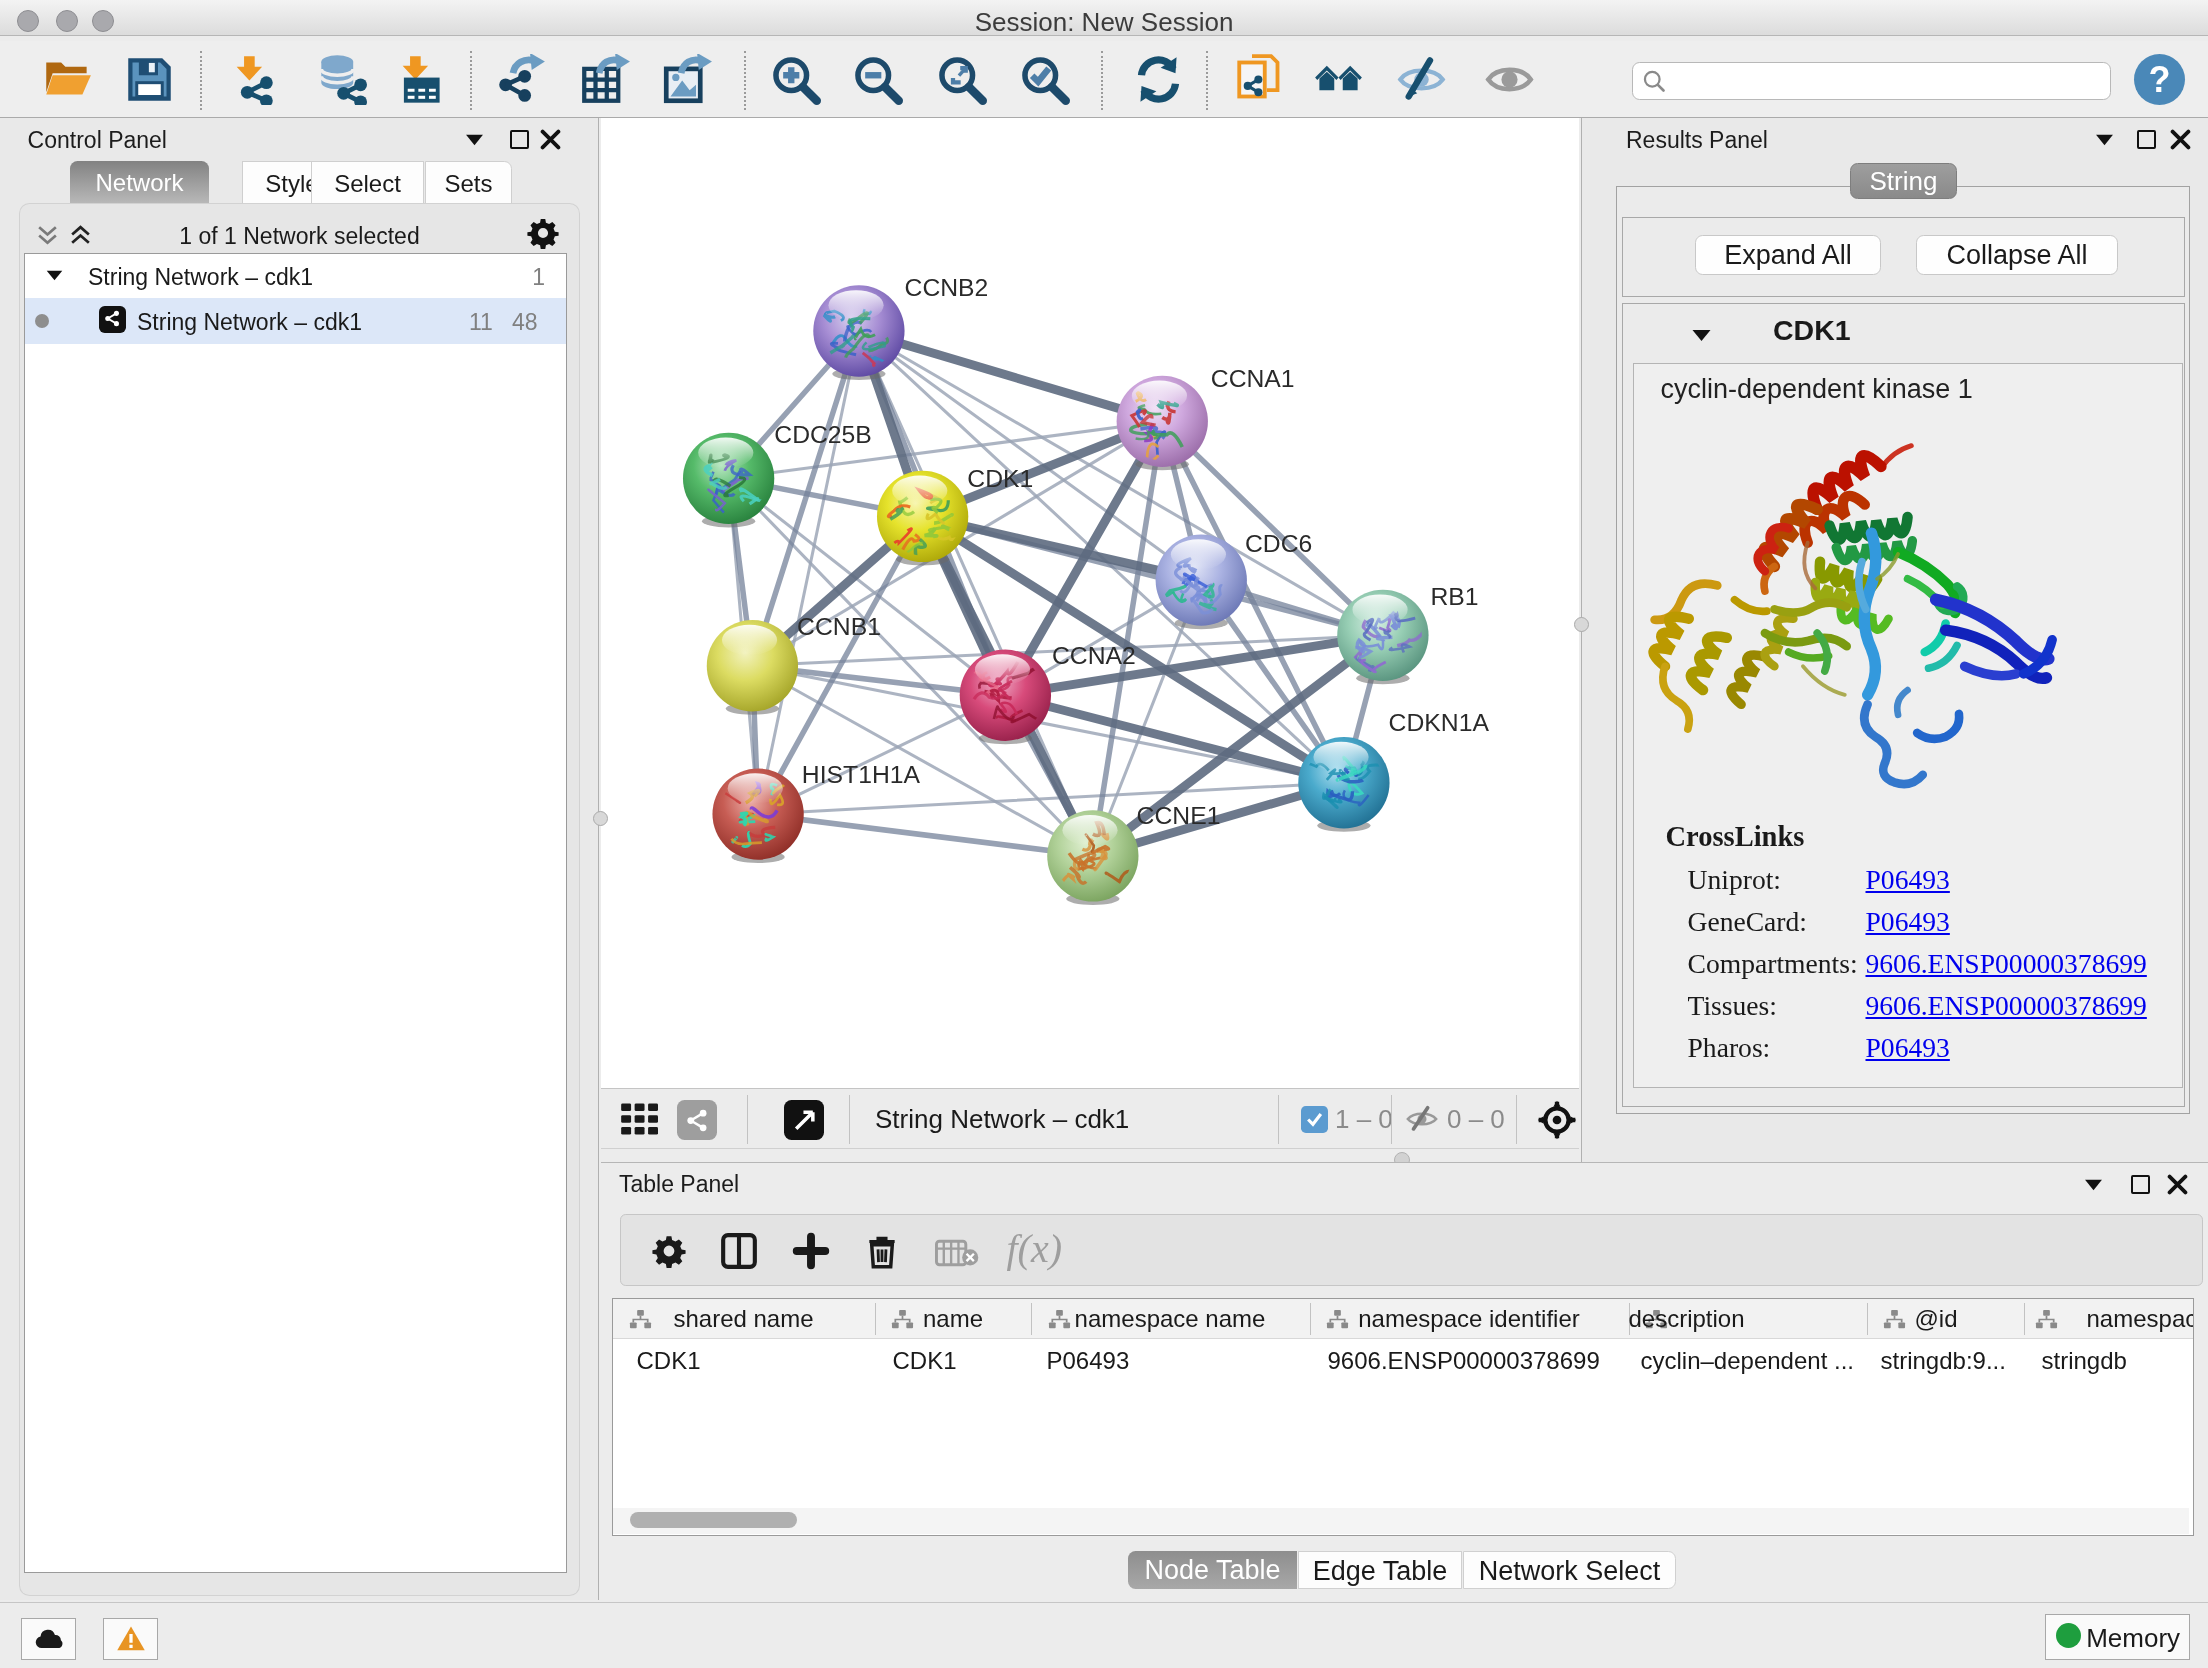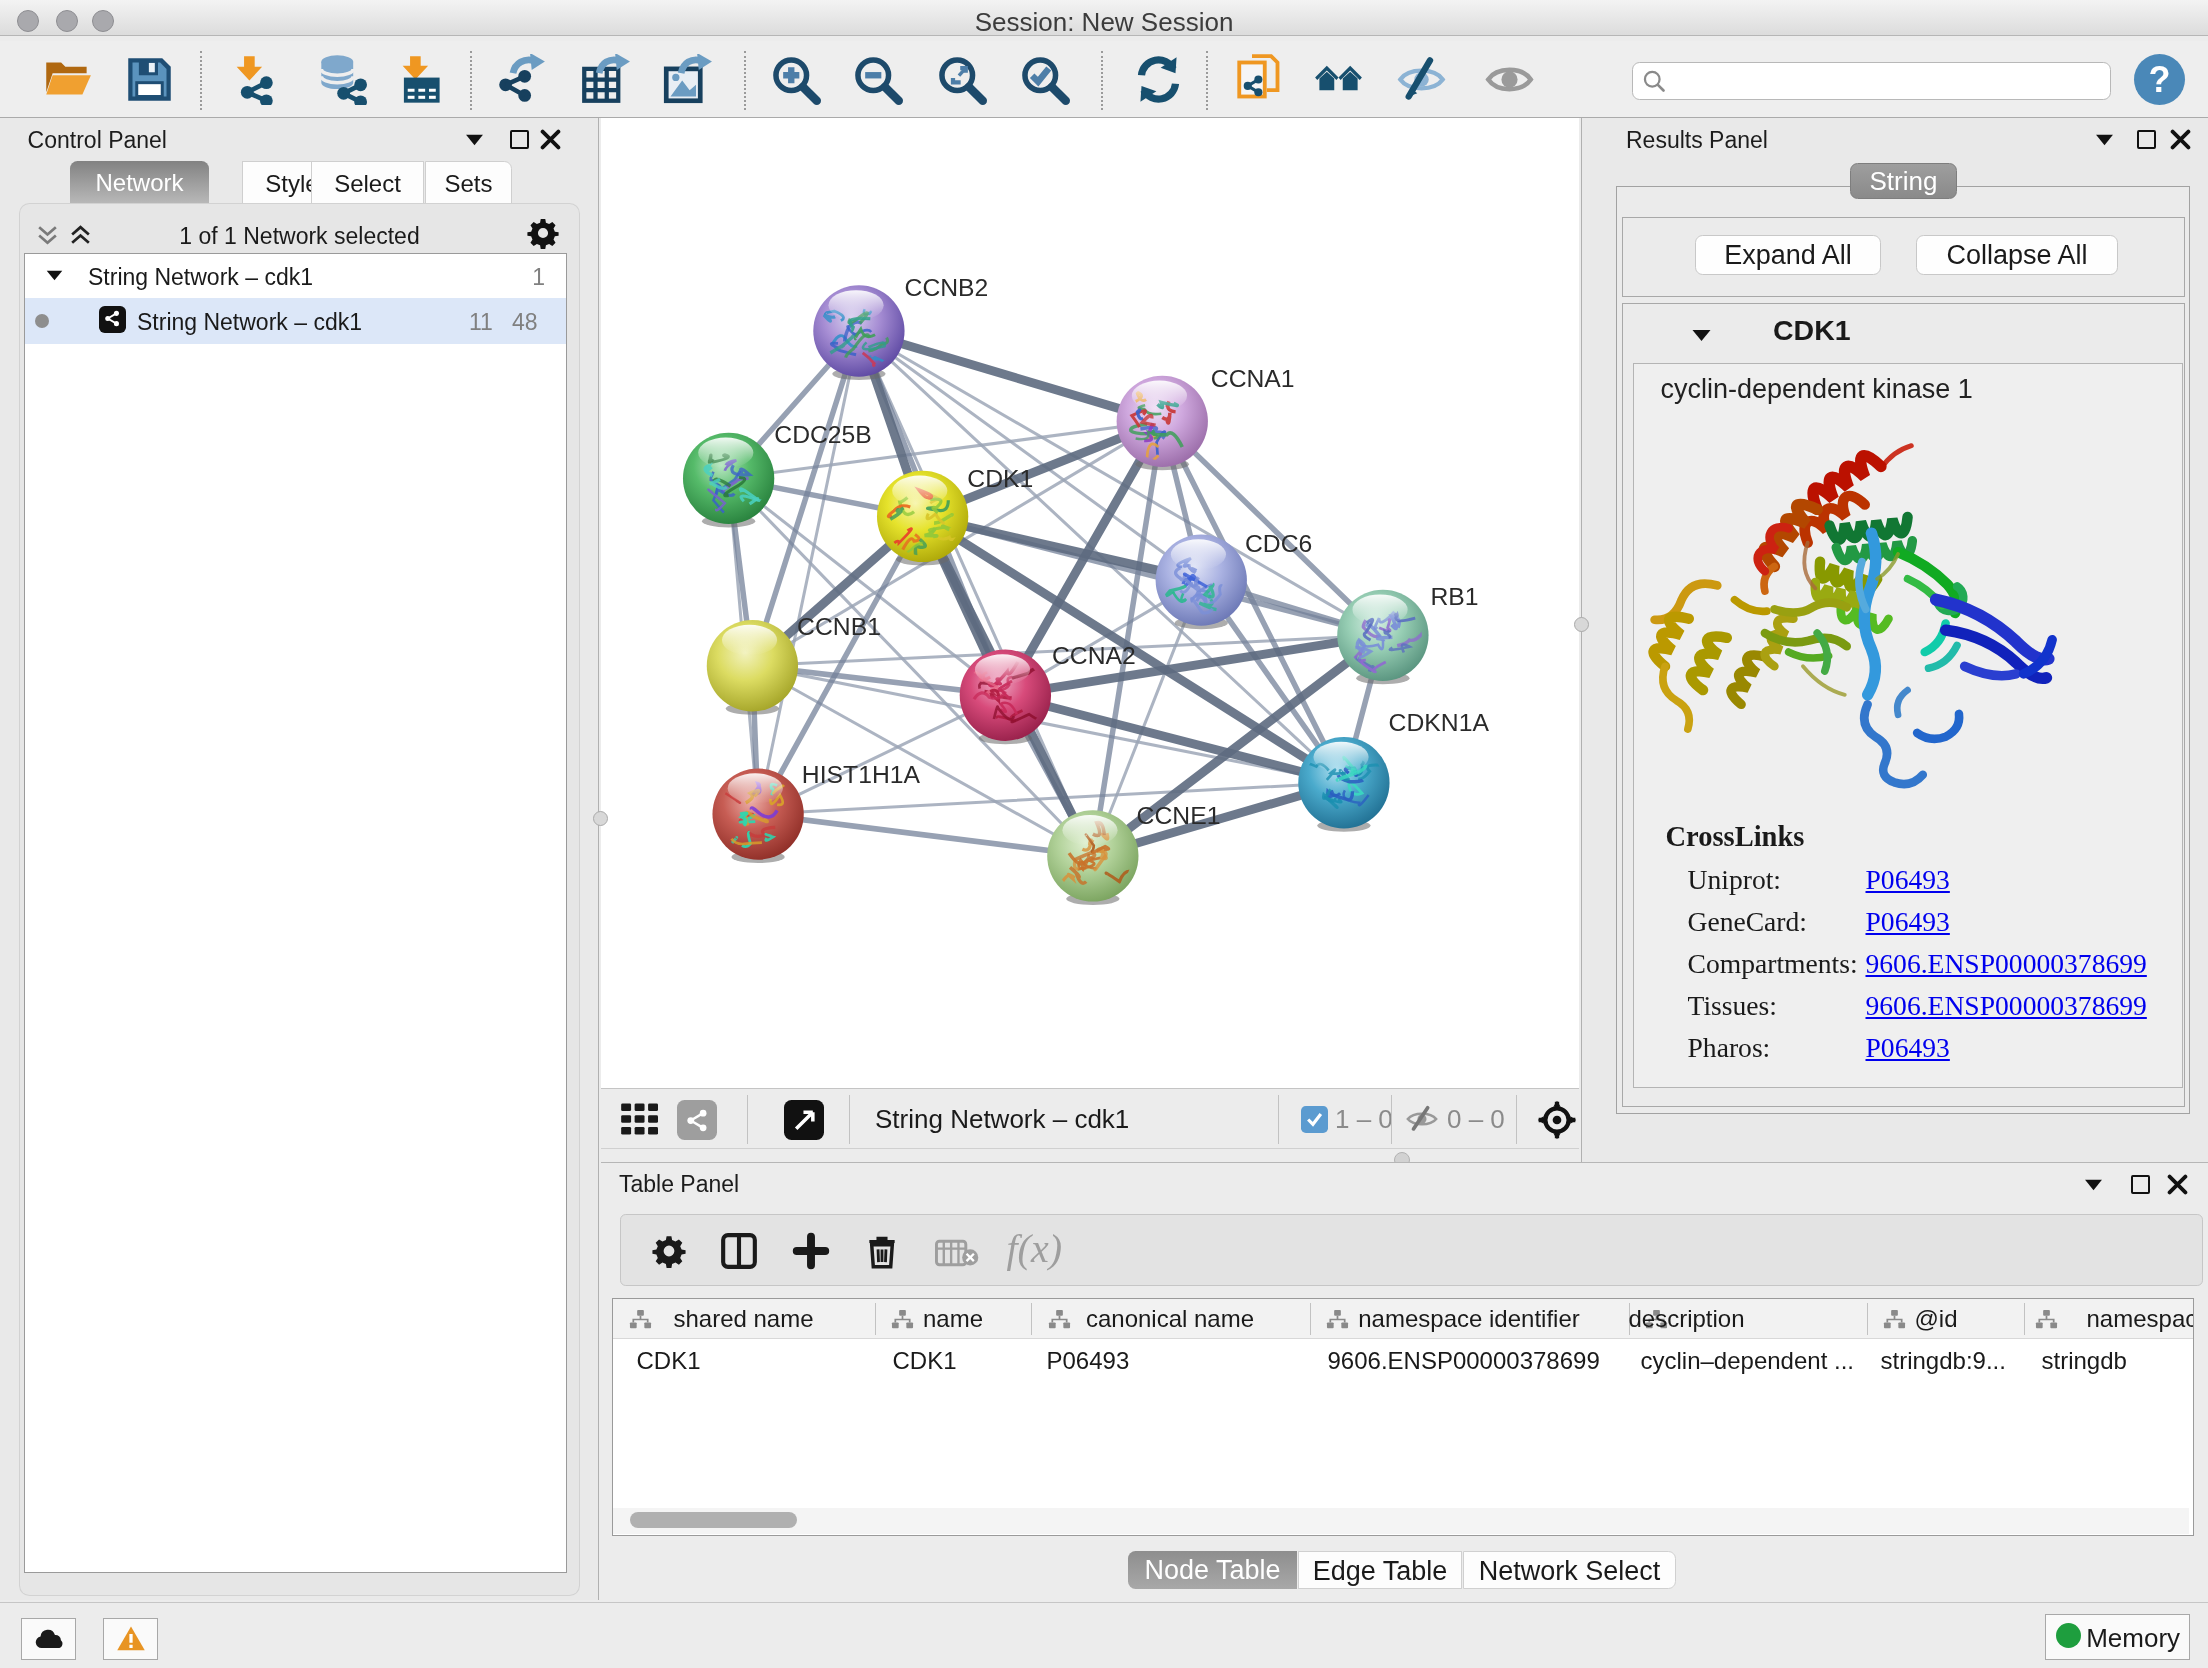--- a/index.html
+++ b/index.html
@@ -867,21 +867,21 @@
         <div style="position:absolute; left:262px; width:157px; top:5.7px; text-align:center; font-size:24px; color:#1a1a1a;">name</div>
         <div style="position:absolute; left:418px; top:3.8px; height:32px; border-left:1.9px solid #c2c2c2;"></div>
         <svg style="position:absolute; left:434px; top:8.6px; width:25px; height:23px;" viewBox="0 0 24 24">
           <g fill="#8a8a8a">
             <rect x="8.5" y="2" width="7" height="6" rx="1"></rect>
             <rect x="1" y="15" width="7" height="6" rx="1"></rect>
             <rect x="16" y="15" width="7" height="6" rx="1"></rect>
             <path d="M12 8 L12 12 M4.5 15 L4.5 12 L19.5 12 L19.5 15" stroke="#8a8a8a" stroke-width="1.8" fill="none"></path>
           </g>
         </svg>
-        <div style="position:absolute; left:418px; width:279px; top:5.7px; text-align:center; font-size:24px; color:#1a1a1a;">canonical name</div>
+        <div style="position:absolute; left:418px; width:279px; top:5.7px; text-align:center; font-size:24px; color:#1a1a1a;">namespace name</div>
         <div style="position:absolute; left:697px; top:3.8px; height:32px; border-left:1.9px solid #c2c2c2;"></div>
         <svg style="position:absolute; left:712px; top:8.6px; width:25px; height:23px;" viewBox="0 0 24 24">
           <g fill="#8a8a8a">
             <rect x="8.5" y="2" width="7" height="6" rx="1"></rect>
             <rect x="1" y="15" width="7" height="6" rx="1"></rect>
             <rect x="16" y="15" width="7" height="6" rx="1"></rect>
             <path d="M12 8 L12 12 M4.5 15 L4.5 12 L19.5 12 L19.5 15" stroke="#8a8a8a" stroke-width="1.8" fill="none"></path>
           </g>
         </svg>
         <div style="position:absolute; left:697px; width:319px; top:5.7px; text-align:center; font-size:24px; color:#1a1a1a;">namespace identifier</div>

